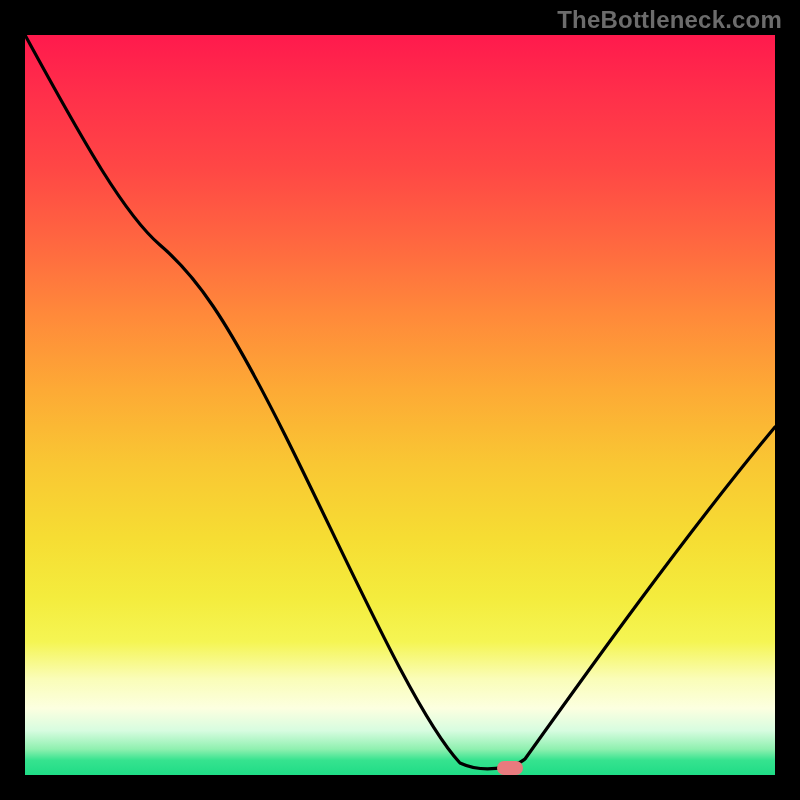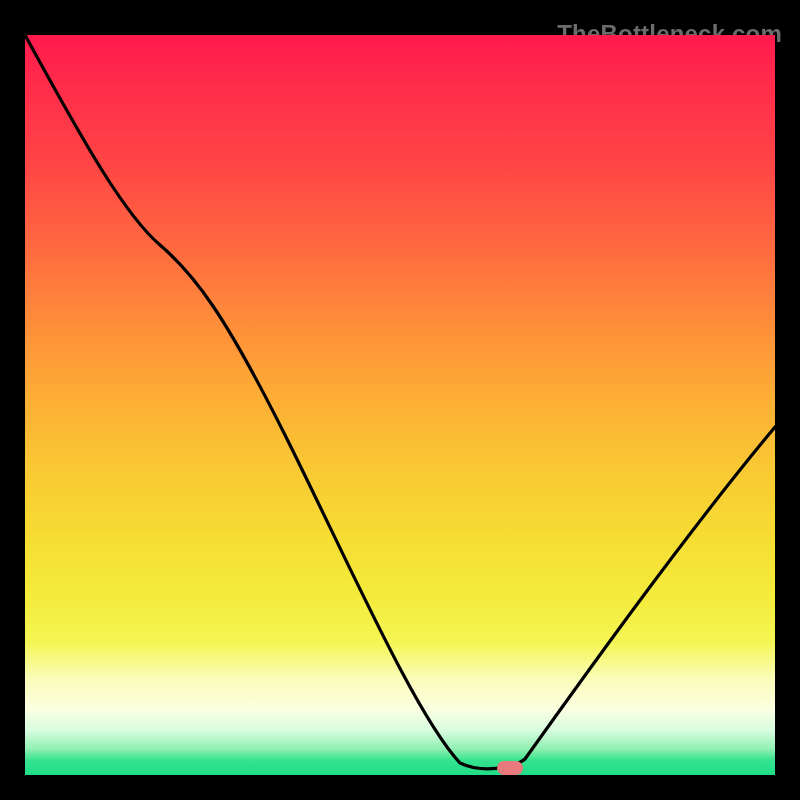--- a/index.html
+++ b/index.html
@@ -12,21 +12,21 @@
     font-family: Arial, Helvetica, sans-serif;
   }
   .wrap {
     position: relative;
     width: 800px;
     height: 800px;
     background: #000;
   }
   .caption {
     position: absolute;
-    top: 20px;
+    top: 6px;
     right: 18px;
     color: #6c6c6c;
     font-size: 24px;
     font-weight: 600;
     letter-spacing: 0.2px;
   }
   .plot {
     position: absolute;
     left: 25px;
     top: 35px;

